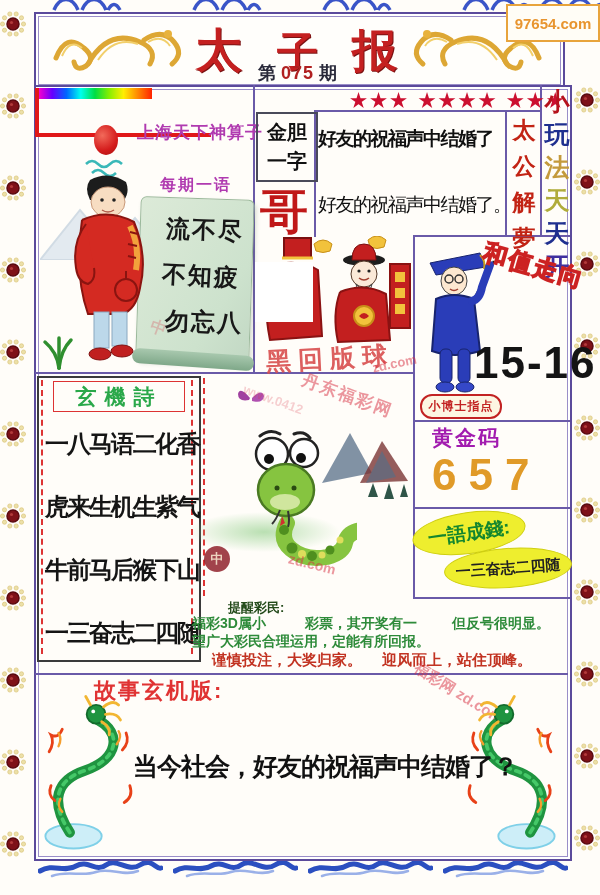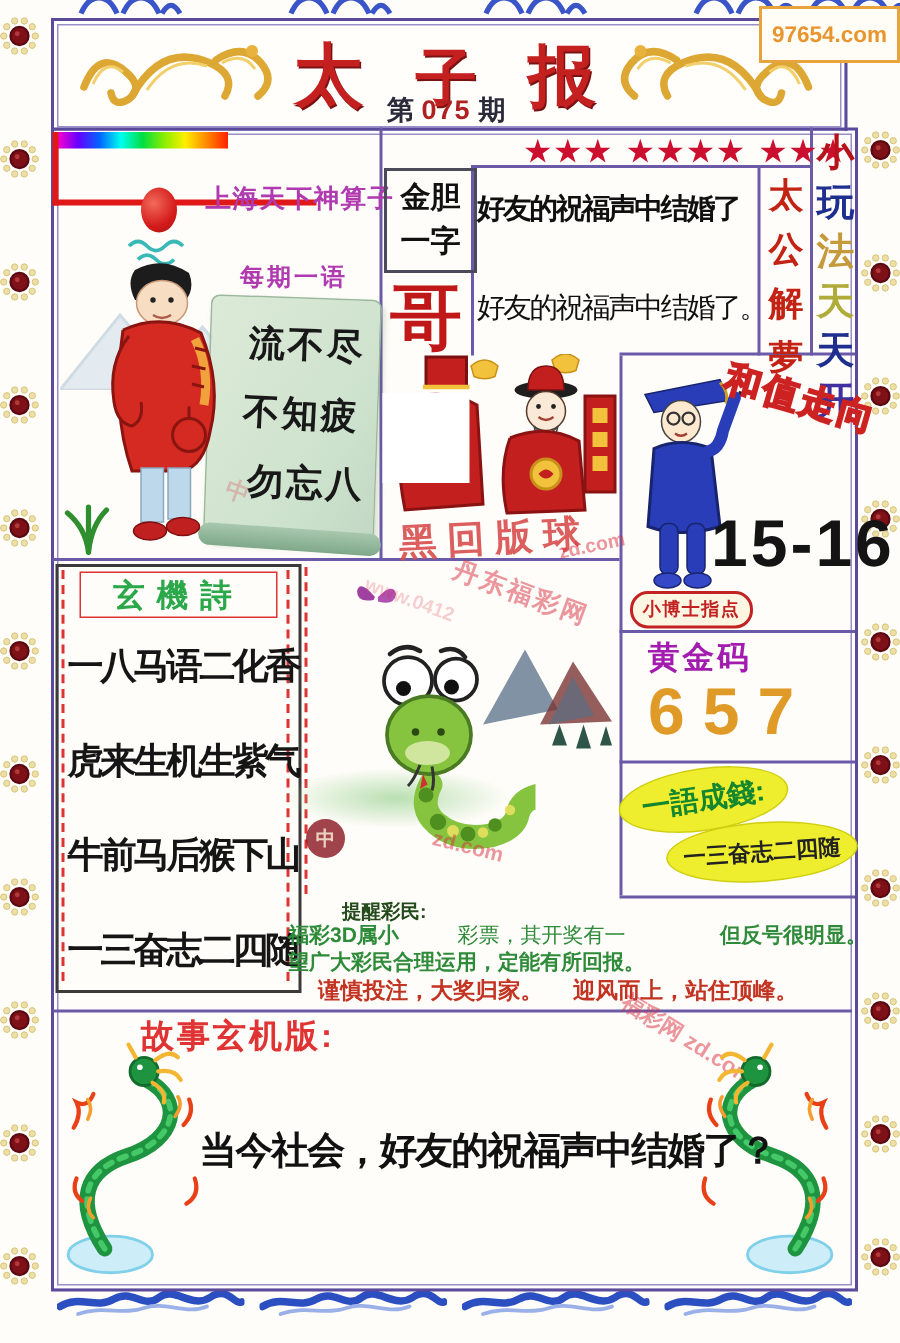--- a/index.html
+++ b/index.html
@@ -581,22 +581,22 @@
 <span class="abs wm nw" style="left:300px;top:384px;font-size:17px;letter-spacing:2px;transform:rotate(20deg);">丹东福彩网</span>
 <span class="abs wm nw" style="left:242px;top:392px;font-size:13px;transform:rotate(20deg);opacity:.45;">www.0412</span>
 <div class="abs" style="left:204px;top:546px;width:26px;height:26px;border-radius:50%;background:#8a1520;opacity:.8;
             display:flex;align-items:center;justify-content:center;">
   <span style="color:#e8c8b0;font-size:13px;font-weight:bold;">中</span>
 </div>
 <span class="abs wm nw" style="left:288px;top:556px;font-size:14px;transform:rotate(14deg);">zd.com</span>
 
 <span class="abs nw" style="left:192px;top:599px;font-size:13px;font-weight:bold;color:#234a1a;padding-left:36px;">提醒彩民:</span>
 <span class="abs nw" style="left:192px;top:615px;font-size:14px;font-weight:bold;color:#2e8b3a;">福彩3D属小</span>
-<span class="abs nw" style="left:305px;top:615px;font-size:14px;font-weight:normal;color:#2e8b3a;">彩票，其开奖有一</span>
-<span class="abs nw" style="left:452px;top:615px;font-size:14px;font-weight:bold;color:#2e8b3a;margin-left:28px;">但反号很明显。</span>
+<span class="abs nw" style="left:305px;top:615px;font-size:14px;font-weight:bold;color:#2e8b3a;">彩票，其开奖有一</span>
+<span class="abs nw" style="left:452px;top:615px;font-size:14px;font-weight:bold;color:#2e8b3a;">但反号很明显。</span>
 <span class="abs nw" style="left:192px;top:633px;font-size:14px;font-weight:bold;color:#2e8b3a;">望广大彩民合理运用，定能有所回报。</span>
 <span class="abs nw" style="left:212px;top:651px;font-size:15px;font-weight:bold;color:#c23322;">谨慎投注，大奖归家。</span>
 <span class="abs nw" style="left:382px;top:651px;font-size:15px;font-weight:bold;color:#c23322;">迎风而上，站住顶峰。</span>
 
 <svg class="abs" style="left:416px;top:243px;" width="80" height="152" viewBox="0 0 80 152">
   <path d="M55,62 L78,18" stroke="#222" stroke-width="2.5"></path>
   <polygon points="14,20 64,10 70,24 20,32" fill="#2a3db8" stroke="#18246e"></polygon>
   <path d="M64,12 q6,6 4,14" stroke="#c8a020" stroke-width="2" fill="none"></path>
   <ellipse cx="38" cy="38" rx="13" ry="14" fill="#fde8d0" stroke="#444"></ellipse>
   <circle cx="33" cy="36" r="4" fill="none" stroke="#333" stroke-width="1.5"></circle>

